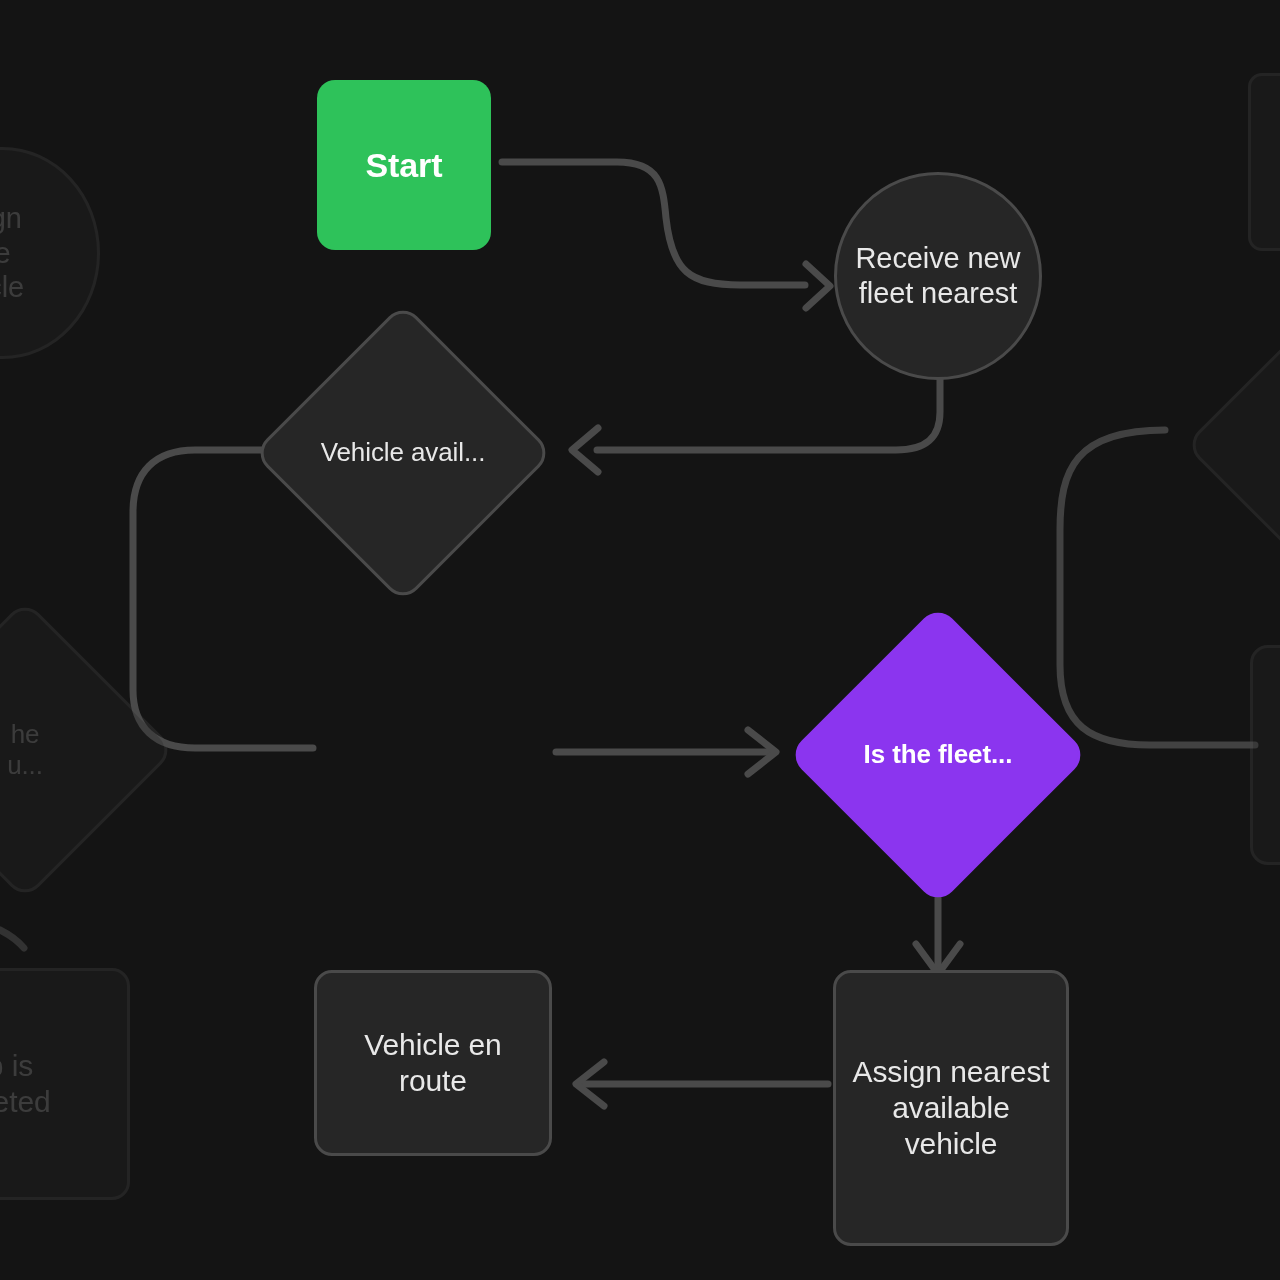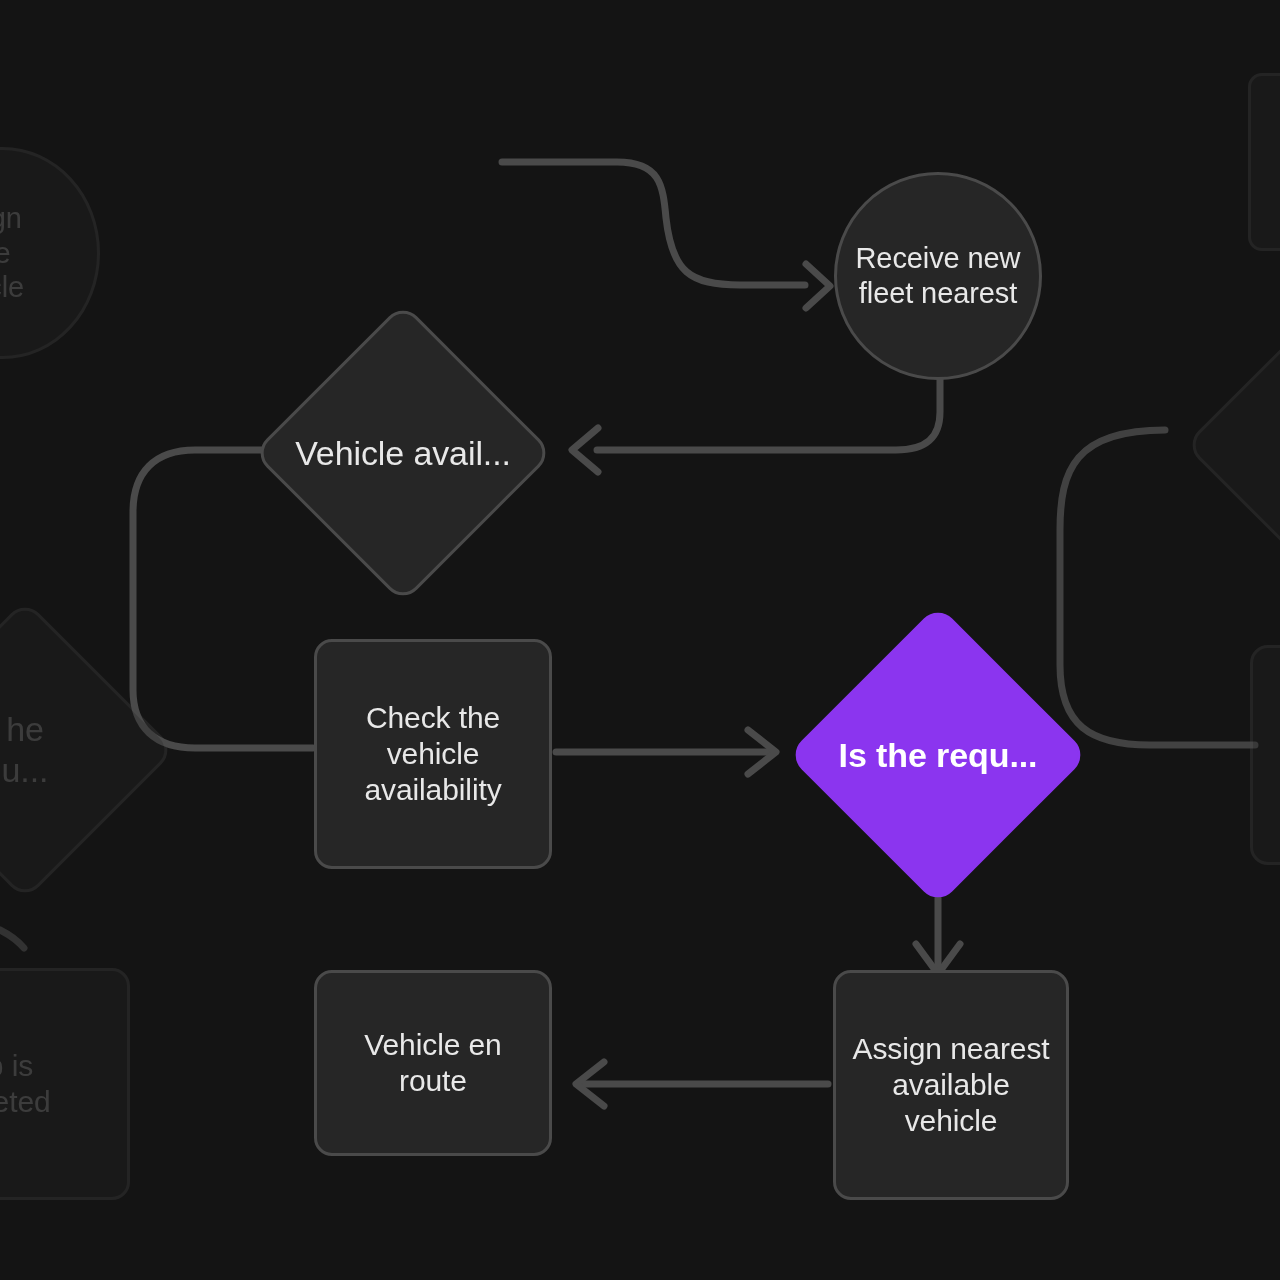--- a/index.html
+++ b/index.html
@@ -79,21 +79,21 @@
     transform: translate(-50%, -50%) rotate(45deg);
     background: #262626;
     border: 3px solid #4a4a4a;
     border-radius: 20px;
     box-sizing: border-box;
   }
   .diamond .node-label {
     position: relative;
     z-index: 2;
     color: #e8e8e8;
-    font-size: 34px;
+    font-size: 26px;
   }
   .diamond.accent .dia-shape {
     background: #8b35ef;
     border-color: #8b35ef;
   }
   .diamond.accent .node-label {
     color: #ffffff;
     font-weight: bold;
   }
 
@@ -158,40 +158,40 @@
 
   <div class="node diamond faded" style="left:1185px; top:295px; width:300px; height:300px;">
     <span class="dia-shape"></span>
     <span class="node-label"></span>
   </div>
 
   <div class="node rect faded" style="left:1250px; top:645px; width:200px; height:220px;">
     <span class="node-label"></span>
   </div>
 
+  <div class="node start" style="left:317px; top:80px; width:174px; height:170px; background:#2ec25a;">
+    <span class="node-label">Start</span>
+  </div>
 
   <div class="node circle" style="left:834px; top:172px; width:208px; height:208px;">
     <span class="node-label">Receive new fleet nearest</span>
   </div>
 
   <div class="node diamond" style="left:253px; top:303px; width:300px; height:300px;">
     <span class="dia-shape"></span>
     <span class="node-label">Vehicle avail...</span>
   </div>
 
-  <div class="node rect" style="left:314px; top:639px; width:238px; height:230px;">
-    <span class="node-label">Check the vehicle availability</span>
-  </div>
 
   <div class="node diamond accent" style="left:788px; top:605px; width:300px; height:300px;">
     <span class="dia-shape"></span>
-    <span class="node-label">Is the requ...</span>
+    <span class="node-label">Is the fleet...</span>
   </div>
 
-  <div class="node rect" style="left:833px; top:970px; width:236px; height:230px;">
+  <div class="node rect" style="left:833px; top:970px; width:236px; height:276px;">
     <span class="node-label">Assign nearest available vehicle</span>
   </div>
 
   <div class="node rect" style="left:314px; top:970px; width:238px; height:186px;">
     <span class="node-label">Vehicle en route</span>
   </div>
 
 </div>
 
 </body></html>

